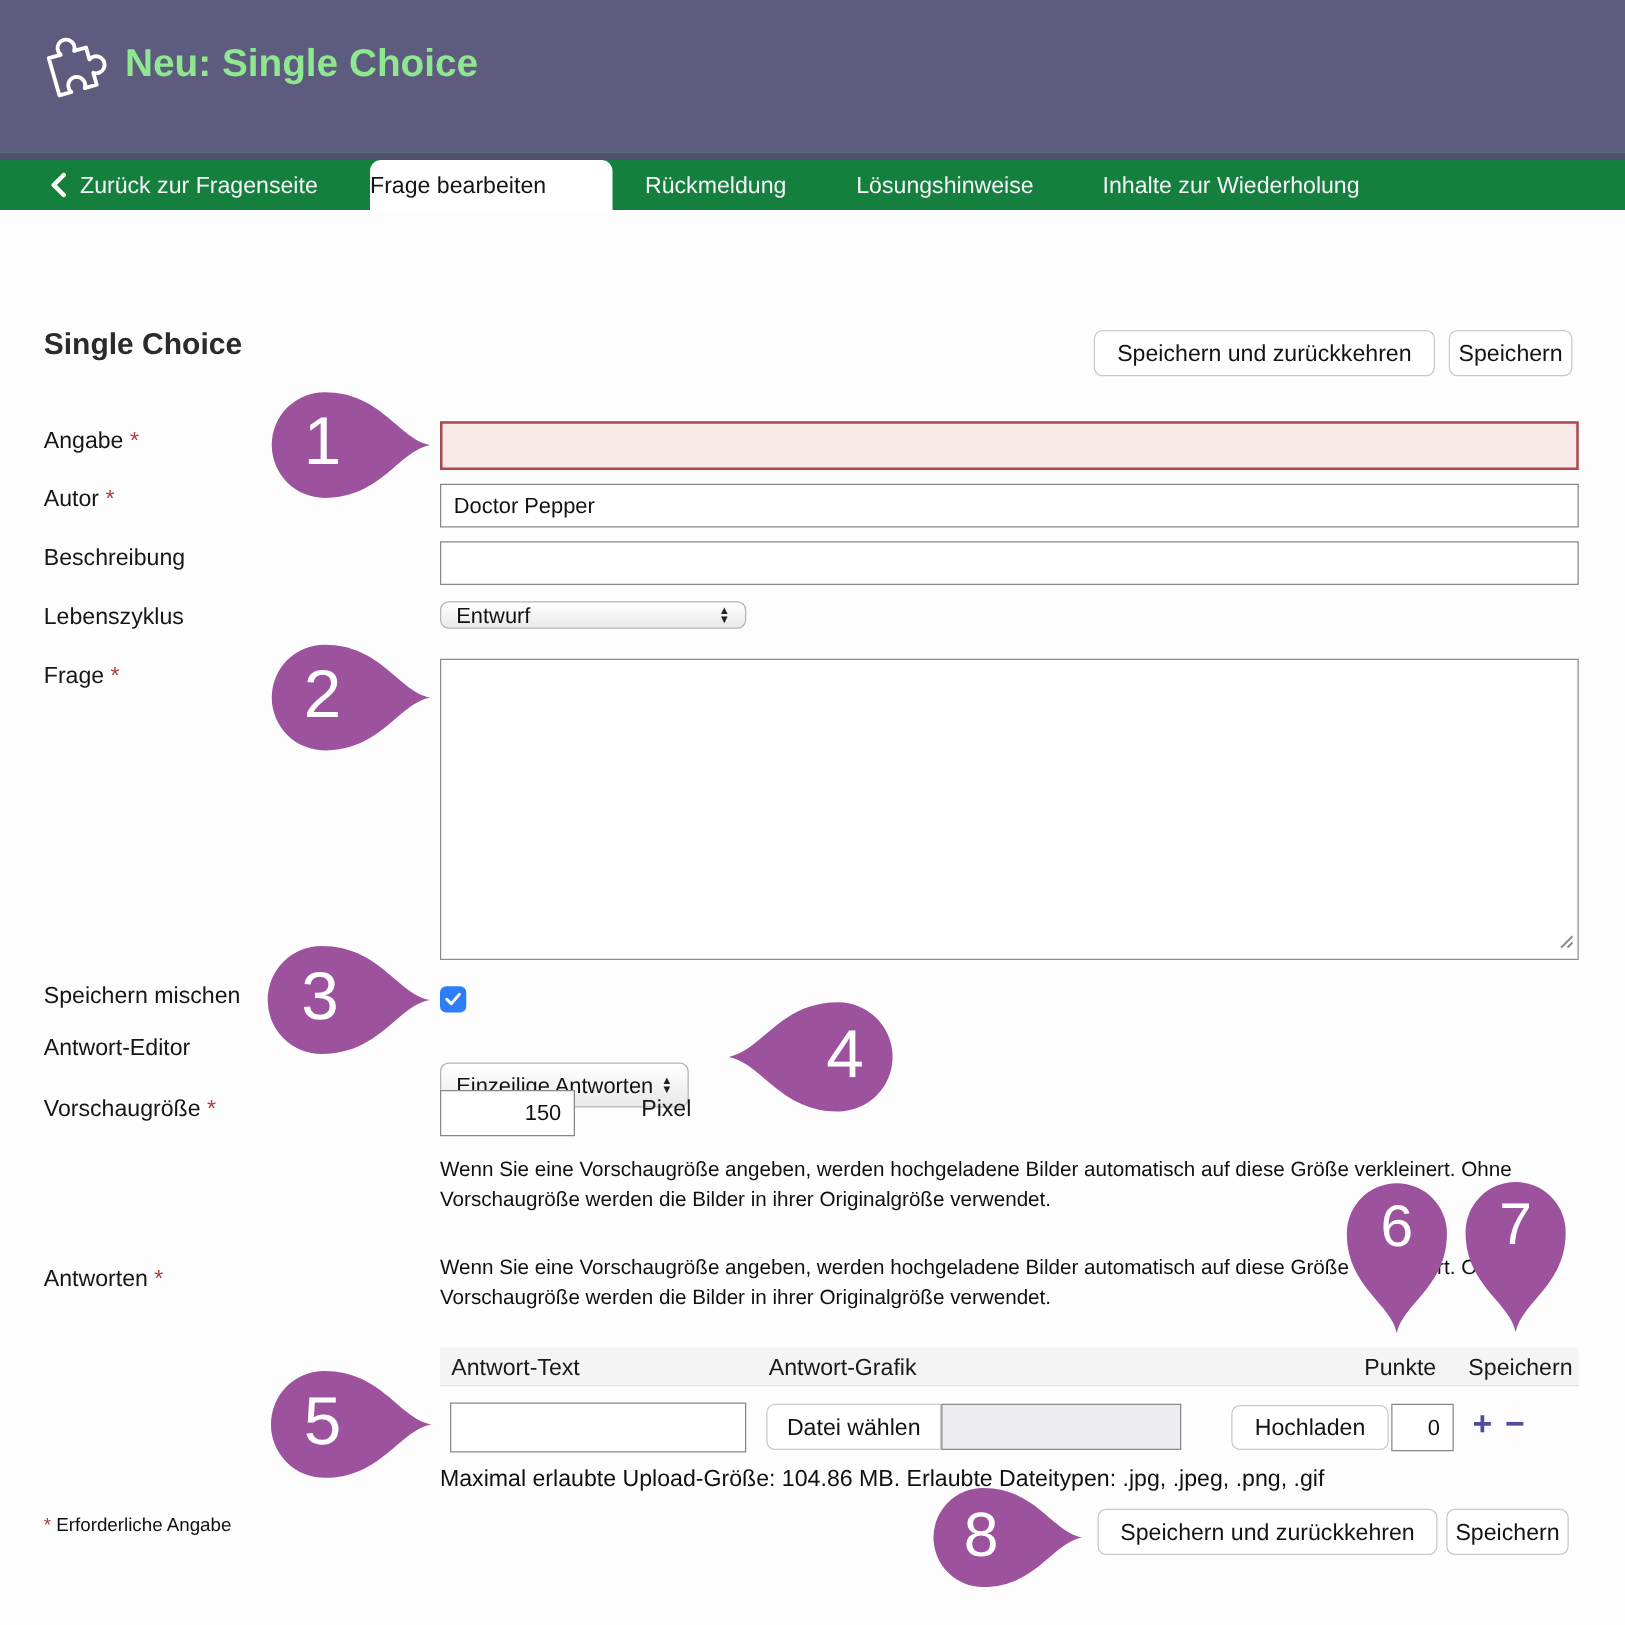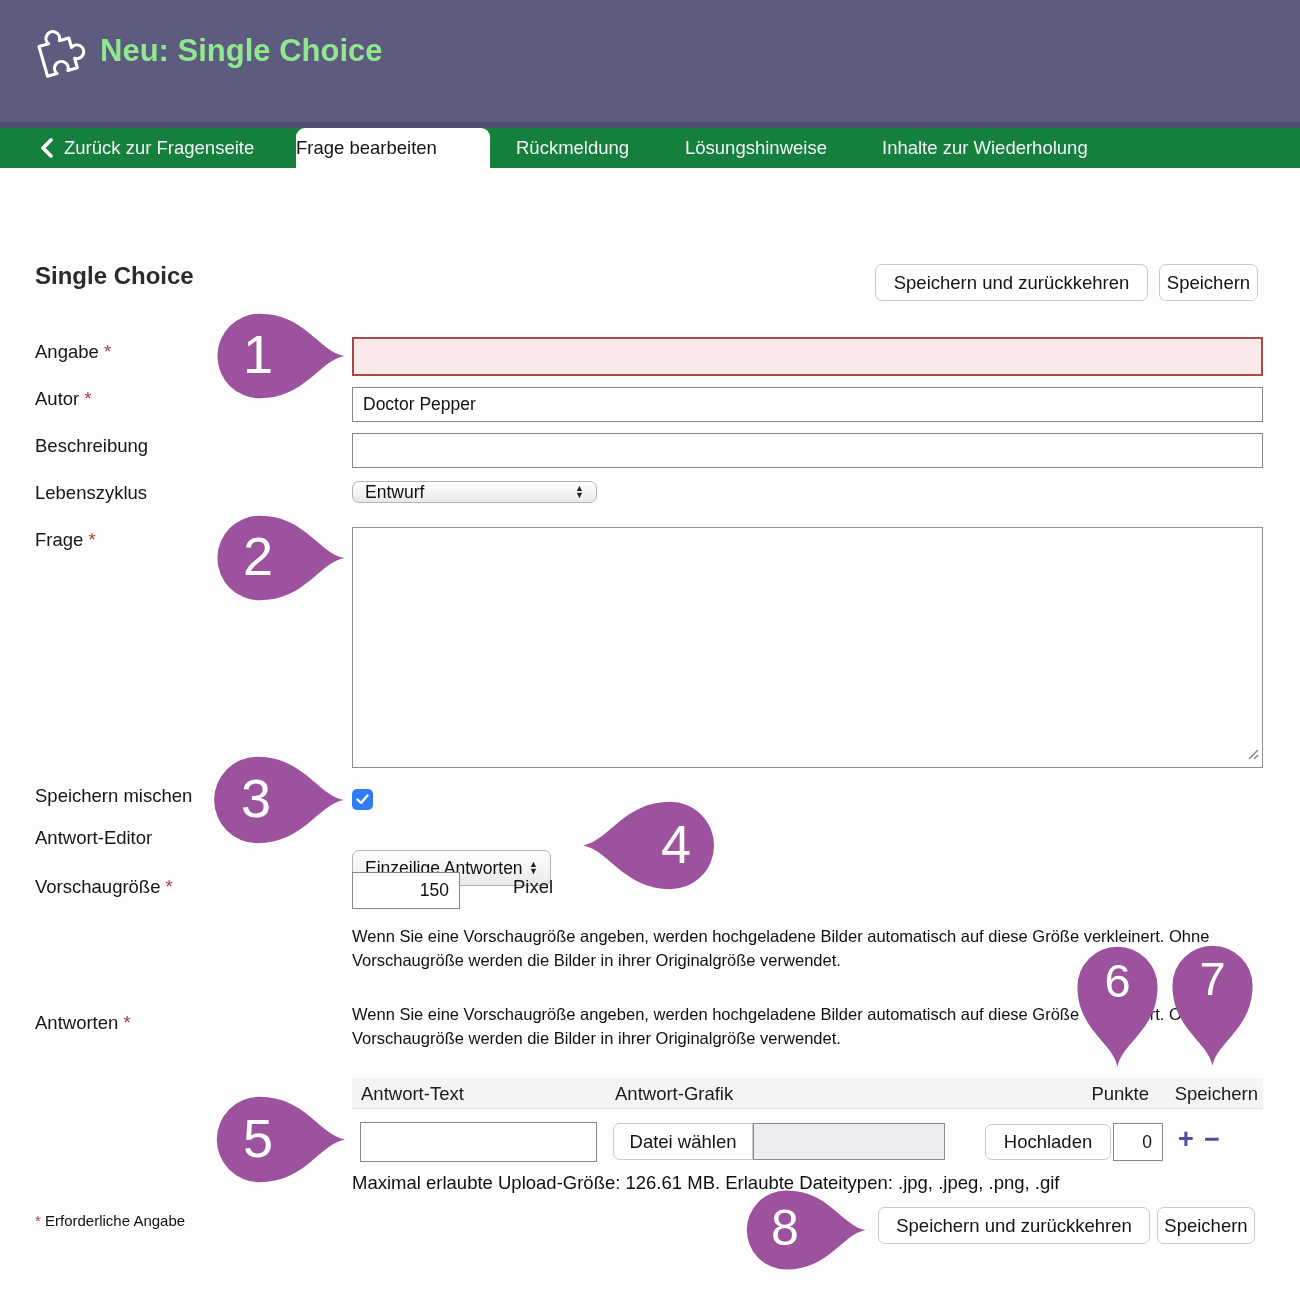--- a/index.html
+++ b/index.html
@@ -174,21 +174,21 @@
   <div>
     <input class="tinput" style="left: 360px; top: 1122px; width: 237px; height: 40px;" value="">
     <button class="btn" style="left:613px;top:1123px;width:140px;height:37px;border-radius:7px 0 0 7px;">Datei wählen</button>
     <div class="filebox"></div>
     <button class="btn" style="left:985px;top:1124px;width:126px;height:36px;">Hochladen</button>
     <input class="tinput" style="left: 1113px; top: 1123px; width: 50px; height: 38px; text-align: right;" value="0">
     <span class="plusminus" style="left:1178px;">+</span>
     <span class="plusminus" style="left:1204px;">−</span>
   </div>
 
-  <div class="note">Maximal erlaubte Upload-Größe: 126.61 MB. Erlaubte Dateitypen: .jpg, .jpeg, .png, .gif</div>
+  <div class="note">Maximal erlaubte Upload-Größe: 104.86 MB. Erlaubte Dateitypen: .jpg, .jpeg, .png, .gif</div>
 
   <div class="req-note">
     <span class="star">*</span>
     <span>Erforderliche Angabe</span>
   </div>
   <button class="btn" style="left:878px;top:1207px;width:272px;height:37px;">Speichern und zurückkehren</button>
   <button class="btn" style="left:1157px;top:1207px;width:98px;height:37px;">Speichern</button>
 
   <div class="pin pin-right" style="left:211px;top:309px;width:135px;height:94px;">
     <svg viewBox="0 0 140 100">

